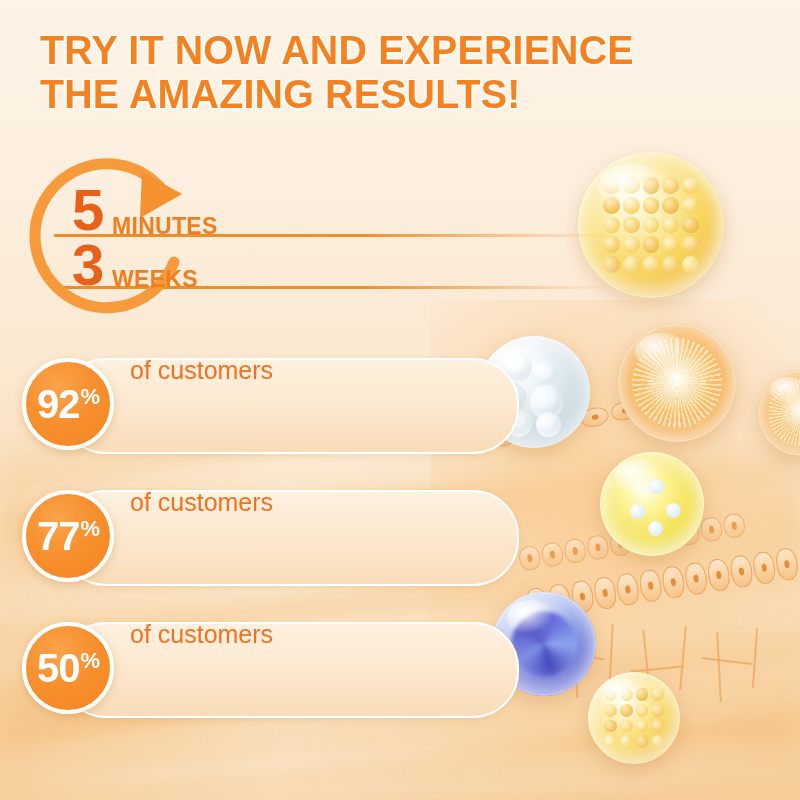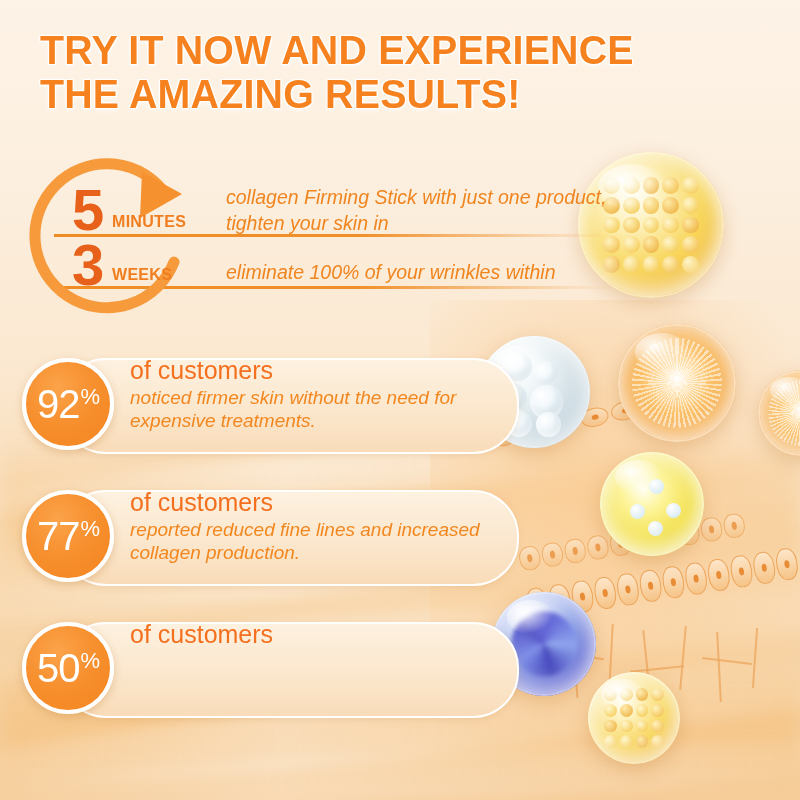--- a/index.html
+++ b/index.html
@@ -91,38 +91,38 @@
   .timing{position:absolute;left:24px;top:150px;width:620px;height:175px;}
   .ringwrap{position:absolute;left:0;top:0;width:178px;height:168px;}
   .ringwrap svg{position:absolute;left:0;top:0;}
   .rowline{position:absolute;left:30px;height:3px;width:560px;
      background:linear-gradient(90deg,#ef8c23 0%,#f0902b 55%,rgba(240,144,43,.15) 92%,rgba(240,144,43,0) 100%);}
   .rl1{top:84px;}
   .rl2{top:136px;}
   .bignum{position:absolute;font-size:58px;font-weight:700;color:#e8611a;line-height:1;}
   .n5{left:48px;top:31px;}
   .n3{left:48px;top:86px;}
-  .unit{position:absolute;font-size:16px;font-weight:700;color:#f07d1e;letter-spacing:.3px;}
+  .unit{position:absolute;font-size:23px;font-weight:700;color:#f07d1e;letter-spacing:.3px;}
   .u1{left:88px;top:63px;}
   .u2{left:88px;top:116px;}
   .tline{position:absolute;font-size:19.5px;font-style:italic;color:#f0851f;line-height:1.32;}
   .t1{left:202px;top:35px;width:420px;}
   .t2{left:202px;top:110px;width:420px;}
 
   
   .card{position:absolute;left:60px;width:455px;height:92px;
      background:linear-gradient(180deg,#fdf1e0 0%,#fbe7cd 55%,#f9dcb9 100%);
      border:2.5px solid #ffffff;border-radius:46px;
      box-shadow:0 2px 7px rgba(200,140,70,.18);}
   .badge{position:absolute;left:22px;width:92px;height:92px;border-radius:50%;
      background:radial-gradient(circle at 38% 30%,#fba34a 0%,#f7902f 45%,#f3851f 100%);
      border:4px solid #ffffff;box-sizing:border-box;
      box-shadow:0 3px 8px rgba(190,120,40,.3);
      display:flex;align-items:center;justify-content:center;}
-  .badge .pct{color:#ffffff;font-weight:400;font-size:40px;line-height:1;
+  .badge .pct{color:#ffffff;font-weight:700;font-size:40px;line-height:1;
      letter-spacing:-1px;display:flex;align-items:flex-start;}
   .badge .pct .sym{font-size:22px;margin-top:2px;margin-left:1px;}
   .ctext{position:absolute;left:130px;width:400px;}
   .chead{font-size:25px;font-weight:400;color:#f4701f;line-height:1.02;}
   .cbody{font-size:19px;font-style:italic;color:#f2871f;line-height:1.25;margin-top:2px;}
   .c1{top:358px;}
   .c2{top:490px;}
   .c3{top:622px;}
 </style>
 </head>
@@ -297,49 +297,45 @@
 
     <div class="ringwrap">
       <svg width="178" height="168" viewBox="0 0 178 168">
         <path d="M143 46 A72 72 0 1 0 150 112" fill="none" stroke="#f79a3c" stroke-width="11" stroke-linecap="round"></path>
         <polygon points="118,22 158,44 116,68" fill="#f5912e"></polygon>
       </svg>
     </div>
 
     <div class="bignum n5">5</div>
     <div class="unit u1">MINUTES</div>
-    <div class="tline t1">collagen Firming Stick with just one product, tighten your skin in</div>
 
     <div class="bignum n3">3</div>
     <div class="unit u2">WEEKS</div>
-    <div class="tline t2">eliminate 100% of your wrinkles within</div>
   </div>
 
   <div class="card c1"></div>
   <div class="badge c1">
     <span class="pct">
       <span>92</span>
         <span class="sym">%</span>
     </span>
   </div>
   <div class="ctext c1">
     <div class="chead">of customers</div>
-    <div class="cbody">noticed firmer skin without the need for expensive treatments.</div>
   </div>
 
   <div class="card c2"></div>
   <div class="badge c2">
     <span class="pct">
       <span>77</span>
         <span class="sym">%</span>
     </span>
   </div>
   <div class="ctext c2">
     <div class="chead">of customers</div>
-    <div class="cbody">reported reduced fine lines and increased collagen production.</div>
   </div>
 
   <div class="card c3"></div>
   <div class="badge c3">
     <span class="pct">
       <span>50</span>
         <span class="sym">%</span>
     </span>
   </div>
   <div class="ctext c3">

